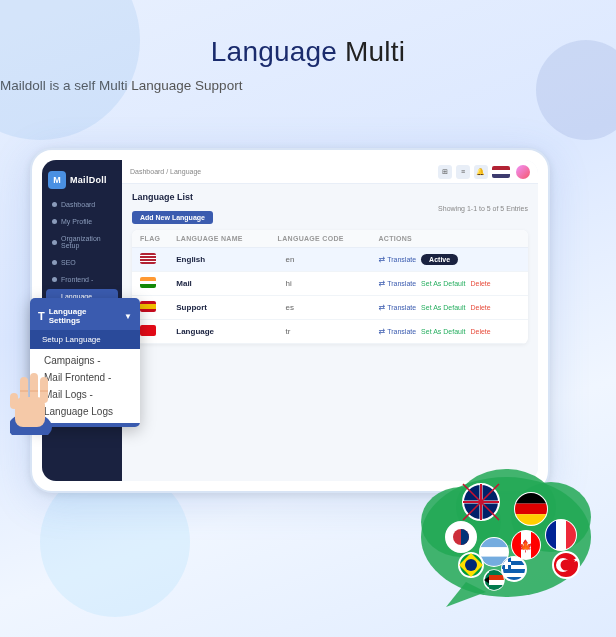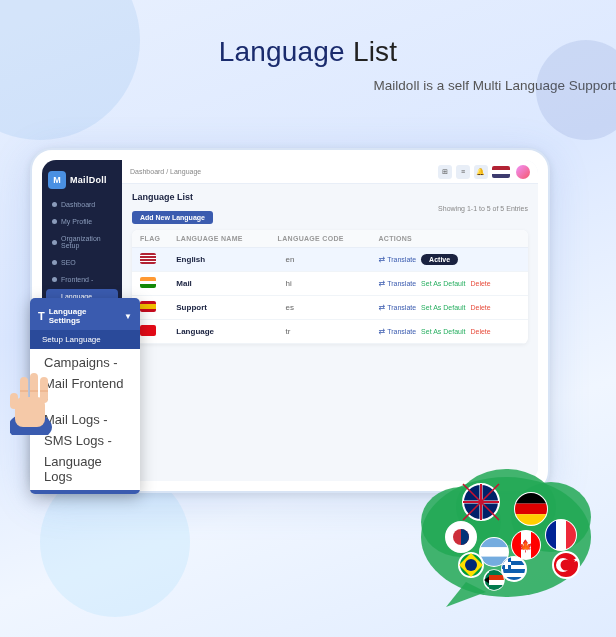--- a/index.html
+++ b/index.html
@@ -21,21 +21,21 @@
       color: #222;
       letter-spacing: 0.2px;
     }
 
     .page-title strong {
       font-weight: 400;
       color: #1a2b6d;
     }
 
     .page-subtitle {
-      text-align: right;
+      text-align: left;
       color: #555;
       font-size: 13.5px;
       margin-top: 10px;
     }
 
     
     .device-frame {
       position: absolute;
       top: 148px;
       left: 30px;
@@ -378,21 +378,21 @@
     }
 
     .dropdown-sub {
       background: #fff;
       padding: 3px 0;
     }
 
     .dropdown-sub-item {
       padding: 3px 14px;
       color: #444;
-      font-size: 13px;
+      font-size: 10px;
       cursor: pointer;
     }
 
     .hand-icon {
       position: absolute;
       left: 10px;
       top: 355px;
       width: 60px;
       height: 80px;
       z-index: 20;
@@ -440,21 +440,21 @@
   </style>
 </head>
 <body>
 
 <div class="bg-shape bg-shape-1"></div>
 <div class="bg-shape bg-shape-2"></div>
 <div class="bg-shape bg-shape-3"></div>
 
 <h1 class="page-title">
   <strong>Language</strong>
-  <span> </span><span>List</span>
+  <span> </span><span>Multi</span>
 </h1>
 <p class="page-subtitle">Maildoll is a self Multi Language Support</p>
 
 <div class="device-frame">
   <div class="device-screen">
 
     <div class="sidebar">
       <div class="sidebar-logo">
         <div class="logo-icon">M</div>
         <span class="logo-text">MailDoll</span>
@@ -630,21 +630,20 @@
   <div class="dropdown-header">
     <span class="dropdown-t-icon">T</span>
     <span>Language Settings</span>
     <span class="dropdown-chevron">▼</span>
   </div>
   <div class="dropdown-item">Setup Language</div>
   <div class="dropdown-sub">
     <div class="dropdown-sub-item">Campaigns -</div>
     <div class="dropdown-sub-item">Mail Frontend -</div>
     <div class="dropdown-sub-item">Mail Logs -</div>
-    <div class="dropdown-sub-item">SMS Logs -</div>
     <div class="dropdown-sub-item">Language Logs</div>
   </div>
 </div>
 
 <div class="hand-icon">
   <svg viewBox="0 0 60 80" width="60" height="80">
 
     <ellipse cx="20" cy="72" rx="22" ry="14" fill="#3a5baf"></ellipse>
 
     <rect x="5" y="42" width="30" height="30" rx="8" fill="#f5c9a8"></rect>

